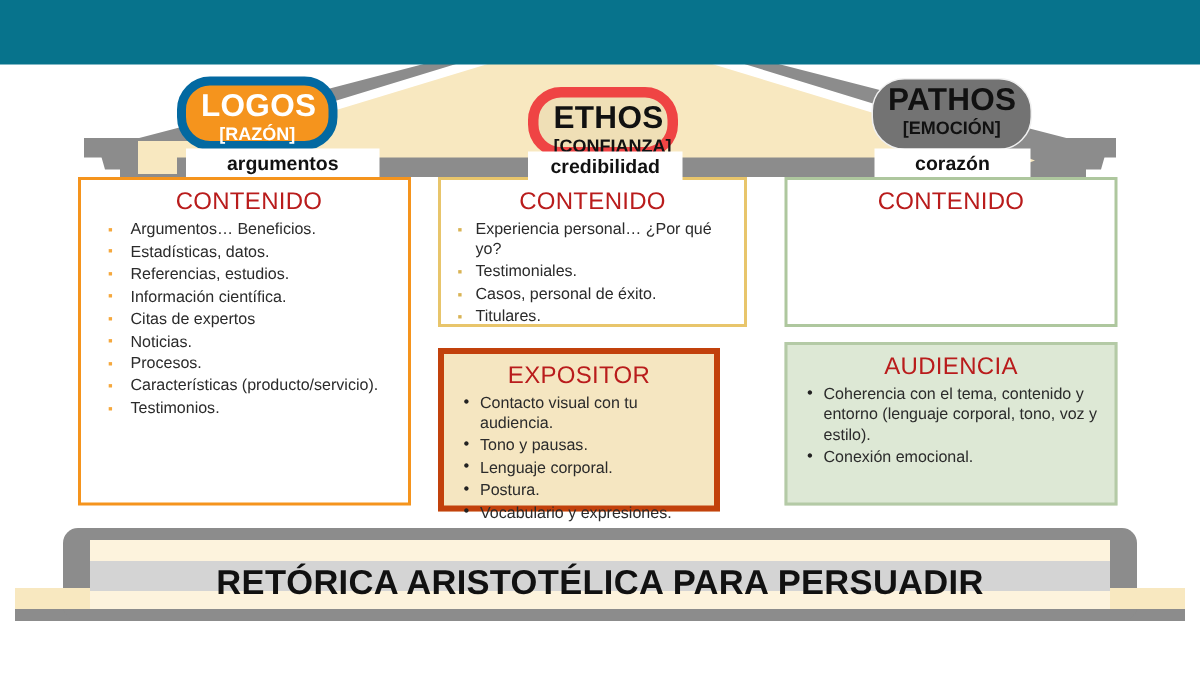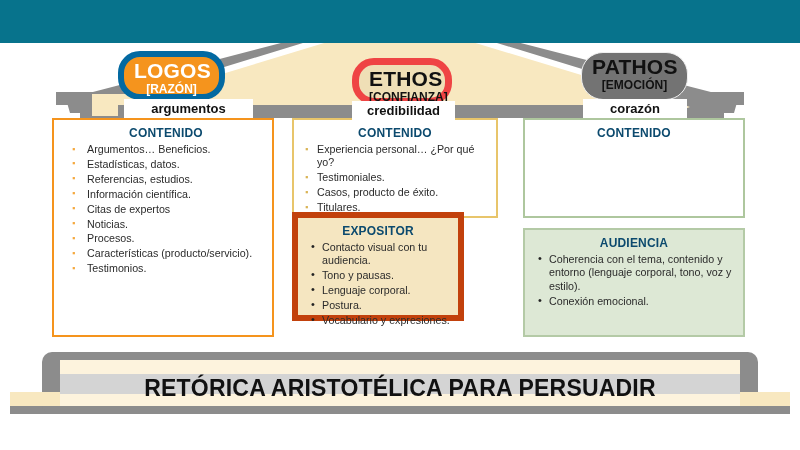--- a/index.html
+++ b/index.html
@@ -62,21 +62,21 @@
   .plate-cred{left:352px;top:101px;width:103px;}
   .plate-cor{left:583px;top:99px;width:104px;}
 
   
   .box{
     position:absolute;z-index:5;box-sizing:border-box;
     padding:6px 8px 4px 8px;
   }
   .box h3{
     margin:0 0 3px 0;text-align:center;
-    font-size:12px;font-weight:bold;color:#0c4a6e;letter-spacing:.2px;
+    font-size:16px;font-weight:normal;color:#b91c1c;letter-spacing:.2px;
   }
   .box ul{
     margin:0;padding:0;list-style:none;
   }
   .box li{
     position:relative;
     font-size:10.7px;color:#2b2b2b;
     line-height:13.4px;
     margin:0 0 1.5px 0;
     padding-left:15px;
@@ -96,22 +96,22 @@
   .box-logos-contenido li{padding-left:19px;}
   .box-logos-contenido li:before{color:#f5a83d;left:4px;}
 
   
   .box-ethos-contenido{
     left:292px;top:118px;width:206px;height:100px;
     background:#ffffff;border:2px solid #e8c56b;
   }
   .box-ethos-contenido li:before{color:#d9b354;}
   .box-ethos-expositor{
-    left:292px;top:212px;width:172px;height:109px;
-    background:#f5e6c1;border:6px solid #c2410c;
+    left:292px;top:232px;width:188px;height:109px;
+    background:#f5e6c1;border:4px solid #c2410c;
   }
   .box-ethos-expositor li{padding-left:16px;}
   .box-ethos-expositor li:before{content:"\2022";color:#222;font-size:11px;left:5px;top:-1px;}
 
   
   .box-pathos-contenido{
     left:523px;top:118px;width:222px;height:100px;
     background:#ffffff;border:2px solid #aec79e;
   }
   .box-pathos-contenido li:before{color:#93b684;}
@@ -187,21 +187,21 @@
     <span class="pill-title">ETHOS</span>
     <span class="pill-sub">[CONFIANZA]</span>
   </div>
   <div class="plate plate-cred">credibilidad</div>
 
   <div class="box box-ethos-contenido">
     <h3>CONTENIDO</h3>
     <ul>
       <li>Experiencia personal… ¿Por qué yo?</li>
       <li>Testimoniales.</li>
-      <li>Casos, producto de éxito.</li>
+      <li>Casos, personal de éxito.</li>
       <li>Titulares.</li>
     </ul>
   </div>
 
   <div class="box box-ethos-expositor">
     <h3>EXPOSITOR</h3>
     <ul>
       <li>Contacto visual con tu audiencia.</li>
       <li>Tono y pausas.</li>
       <li>Lenguaje corporal.</li>

